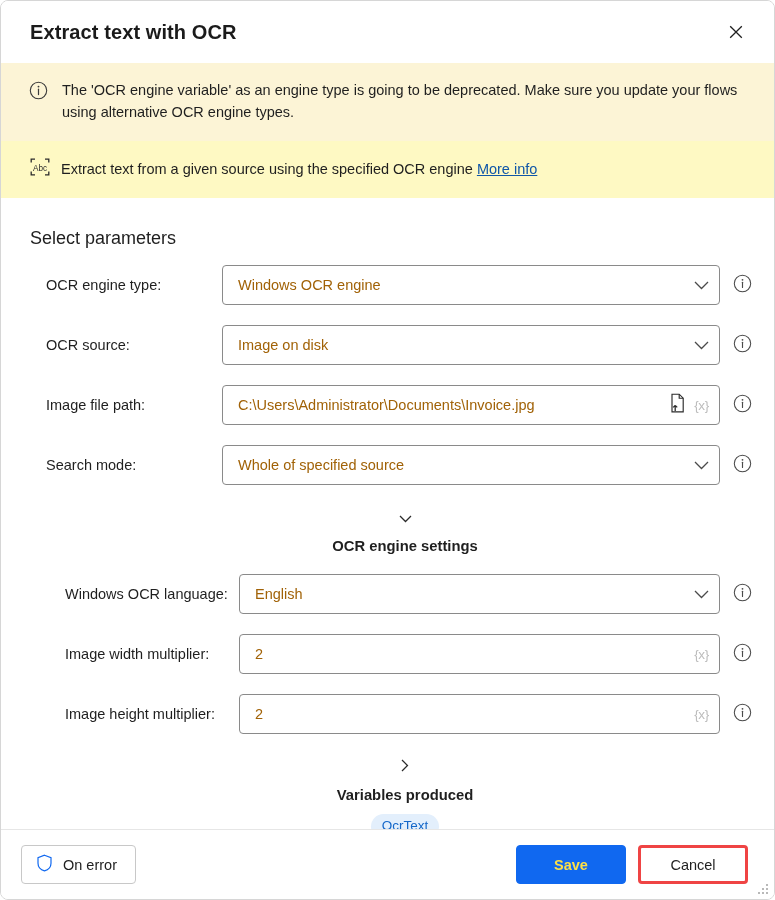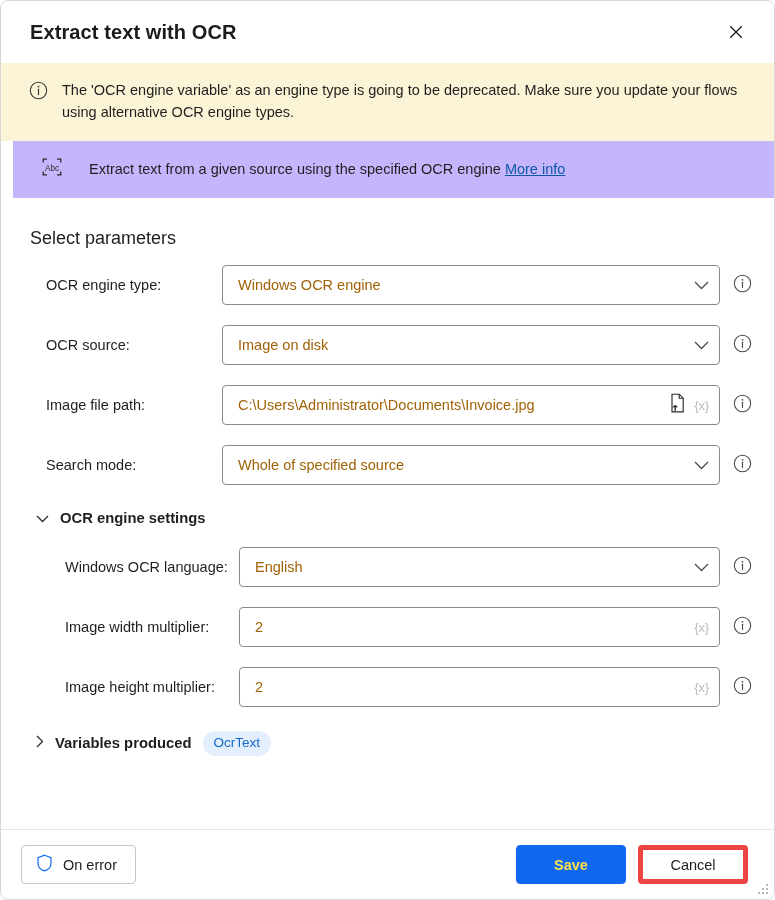--- a/index.html
+++ b/index.html
@@ -65,26 +65,25 @@
   .warning-icon { flex: 0 0 auto; margin-top: 2px; }
   .warning-text {
     font-size: 14.5px;
     line-height: 22px;
     color: #1f1f1f;
     max-width: 680px;
   }
 
   
   .info-banner {
-    background: #c4b5fd;
+    background: #fef9c3;
     padding: 16px 26px 17px 28px;
     display: flex;
     align-items: center;
-    gap: 26px;
-    margin-left: 12px;
+    gap: 10px;
   }
   .ocr-icon { flex: 0 0 auto; }
   .info-text {
     font-size: 14.5px;
     color: #1f1f1f;
     line-height: 20px;
   }
   .more-info-link {
     color: #1057a8;
     text-decoration: underline;
@@ -173,20 +172,21 @@
     display: block;
   }
 
   
   .group-header {
     display: flex;
     align-items: center;
     gap: 11px;
     padding: 14px 0 10px 35px;
     cursor: pointer;
+    flex-direction: column;
   }
   .group-header-title {
     font-size: 14.8px;
     font-weight: 600;
     color: #1f1f1f;
   }
   .badge {
     background: #e3effc;
     color: #1567c8;
     font-size: 13.5px;
@@ -227,21 +227,21 @@
   .btn-save {
     background: #1068f0;
     border: 1px solid #1068f0;
     color: #fde047;
     width: 110px;
     font-weight: 600;
     margin-right: 12px;
   }
   .btn-cancel {
     background: #ffffff;
-    border: 5px solid #ef4444;
+    border: 3px solid #ef4444;
     color: #1f1f1f;
     width: 110px;
   }
 
   .resize-grip {
     position: absolute;
     right: 4px;
     bottom: 3px;
     width: 14px;
     height: 14px;

